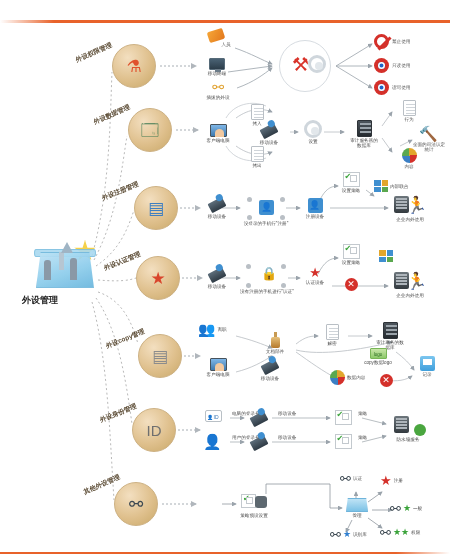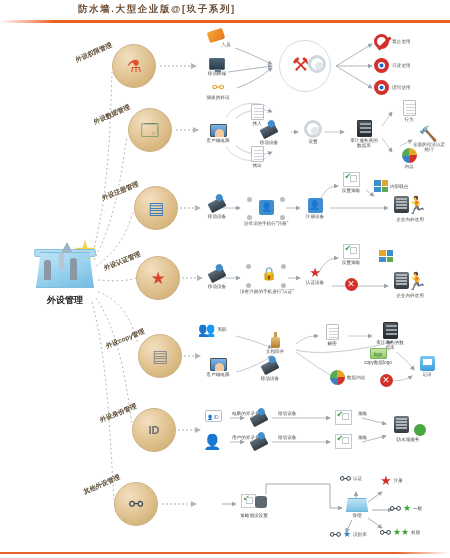--- a/index.html
+++ b/index.html
@@ -62,21 +62,21 @@
   .hub-person {
     position:absolute; width:7px; background:#8a98a6; border-radius:3px 3px 0 0;
   }
   .hub-star {
     position:absolute; left:52px; top:2px; width:22px; height:22px;
     background:#f5d14a;
     clip-path: polygon(50% 0%,61% 35%,98% 35%,68% 57%,79% 91%,50% 70%,21% 91%,32% 57%,2% 35%,39% 35%);
     box-shadow:0 0 3px #f0c93c;
   }
   .hub-label {
-    position:absolute; left:0; top:56px; width:86px; text-align:center;
+    position:absolute; left:0; top:56px; width:86px; text-align:left;
     font-size:9px; font-weight:bold; color:#222;
   }
 
   
   .branch-node { position:absolute; width:44px; height:44px; }
   .branch-disc {
     position:absolute; left:0; top:0; width:44px; height:44px; border-radius:50%;
     background:radial-gradient(circle at 35% 30%, #f3dfc0 0%, #dfc08d 55%, #c9a868 100%);
     border:1px solid #cdb183;
   }
@@ -146,21 +146,20 @@
   .i-tower:before{content:"";position:absolute;left:2px;top:2px;width:11px;height:1.5px;background:#aeb5bb;box-shadow:0 3px 0 #aeb5bb,0 6px 0 #aeb5bb,0 9px 0 #aeb5bb;}
 
   .arrow-lbl { position:absolute; font-size:4.6px; color:#4a4a4a; white-space:nowrap;}
 </style>
 </head>
 <body>
 
 <div id="page">
 
   <div class="header">
-    <div class="header-title">防水墙.大型企业版@[玖子系列]</div>
     <div class="header-rule"></div>
   </div>
   <div class="footer-rule"></div>
 
   <svg class="wires">
     <defs>
       <marker id="ah" markerWidth="6" markerHeight="6" refX="5" refY="3" orient="auto">
         <path d="M0,0 L6,3 L0,6 z" fill="#9aa3ab"></path>
       </marker>
       <marker id="ahd" markerWidth="6" markerHeight="6" refX="5" refY="3" orient="auto">
@@ -292,21 +291,21 @@
   </div>
 
   <div class="branch-node" style="left:138px;top:334px;">
     <div class="branch-disc"></div>
     <div class="branch-glyph" style="color:#8c8c8c;">▤</div>
     <div class="branch-label" style="left:-30px;top:8px;transform:rotate(-22deg);">外设copy管理</div>
   </div>
 
   <div class="branch-node" style="left:132px;top:408px;">
     <div class="branch-disc"></div>
-    <div class="branch-glyph" style="color:#6f6f6f;font-size:11px;font-weight:bold;">ID</div>
+    <div class="branch-glyph" style="color:#6f6f6f;font-size:15px;">ID</div>
     <div class="branch-label" style="left:-30px;top:8px;transform:rotate(-22deg);">外设身份管理</div>
   </div>
 
   <div class="branch-node" style="left:114px;top:482px;">
     <div class="branch-disc"></div>
     <div class="branch-glyph" style="color:#3d4952;">⚯</div>
     <div class="branch-label" style="left:-28px;top:6px;transform:rotate(-24deg);">其他外设管理</div>
   </div>
 
   <div class="node" style="left:196px;top:30px;width:40px;">

